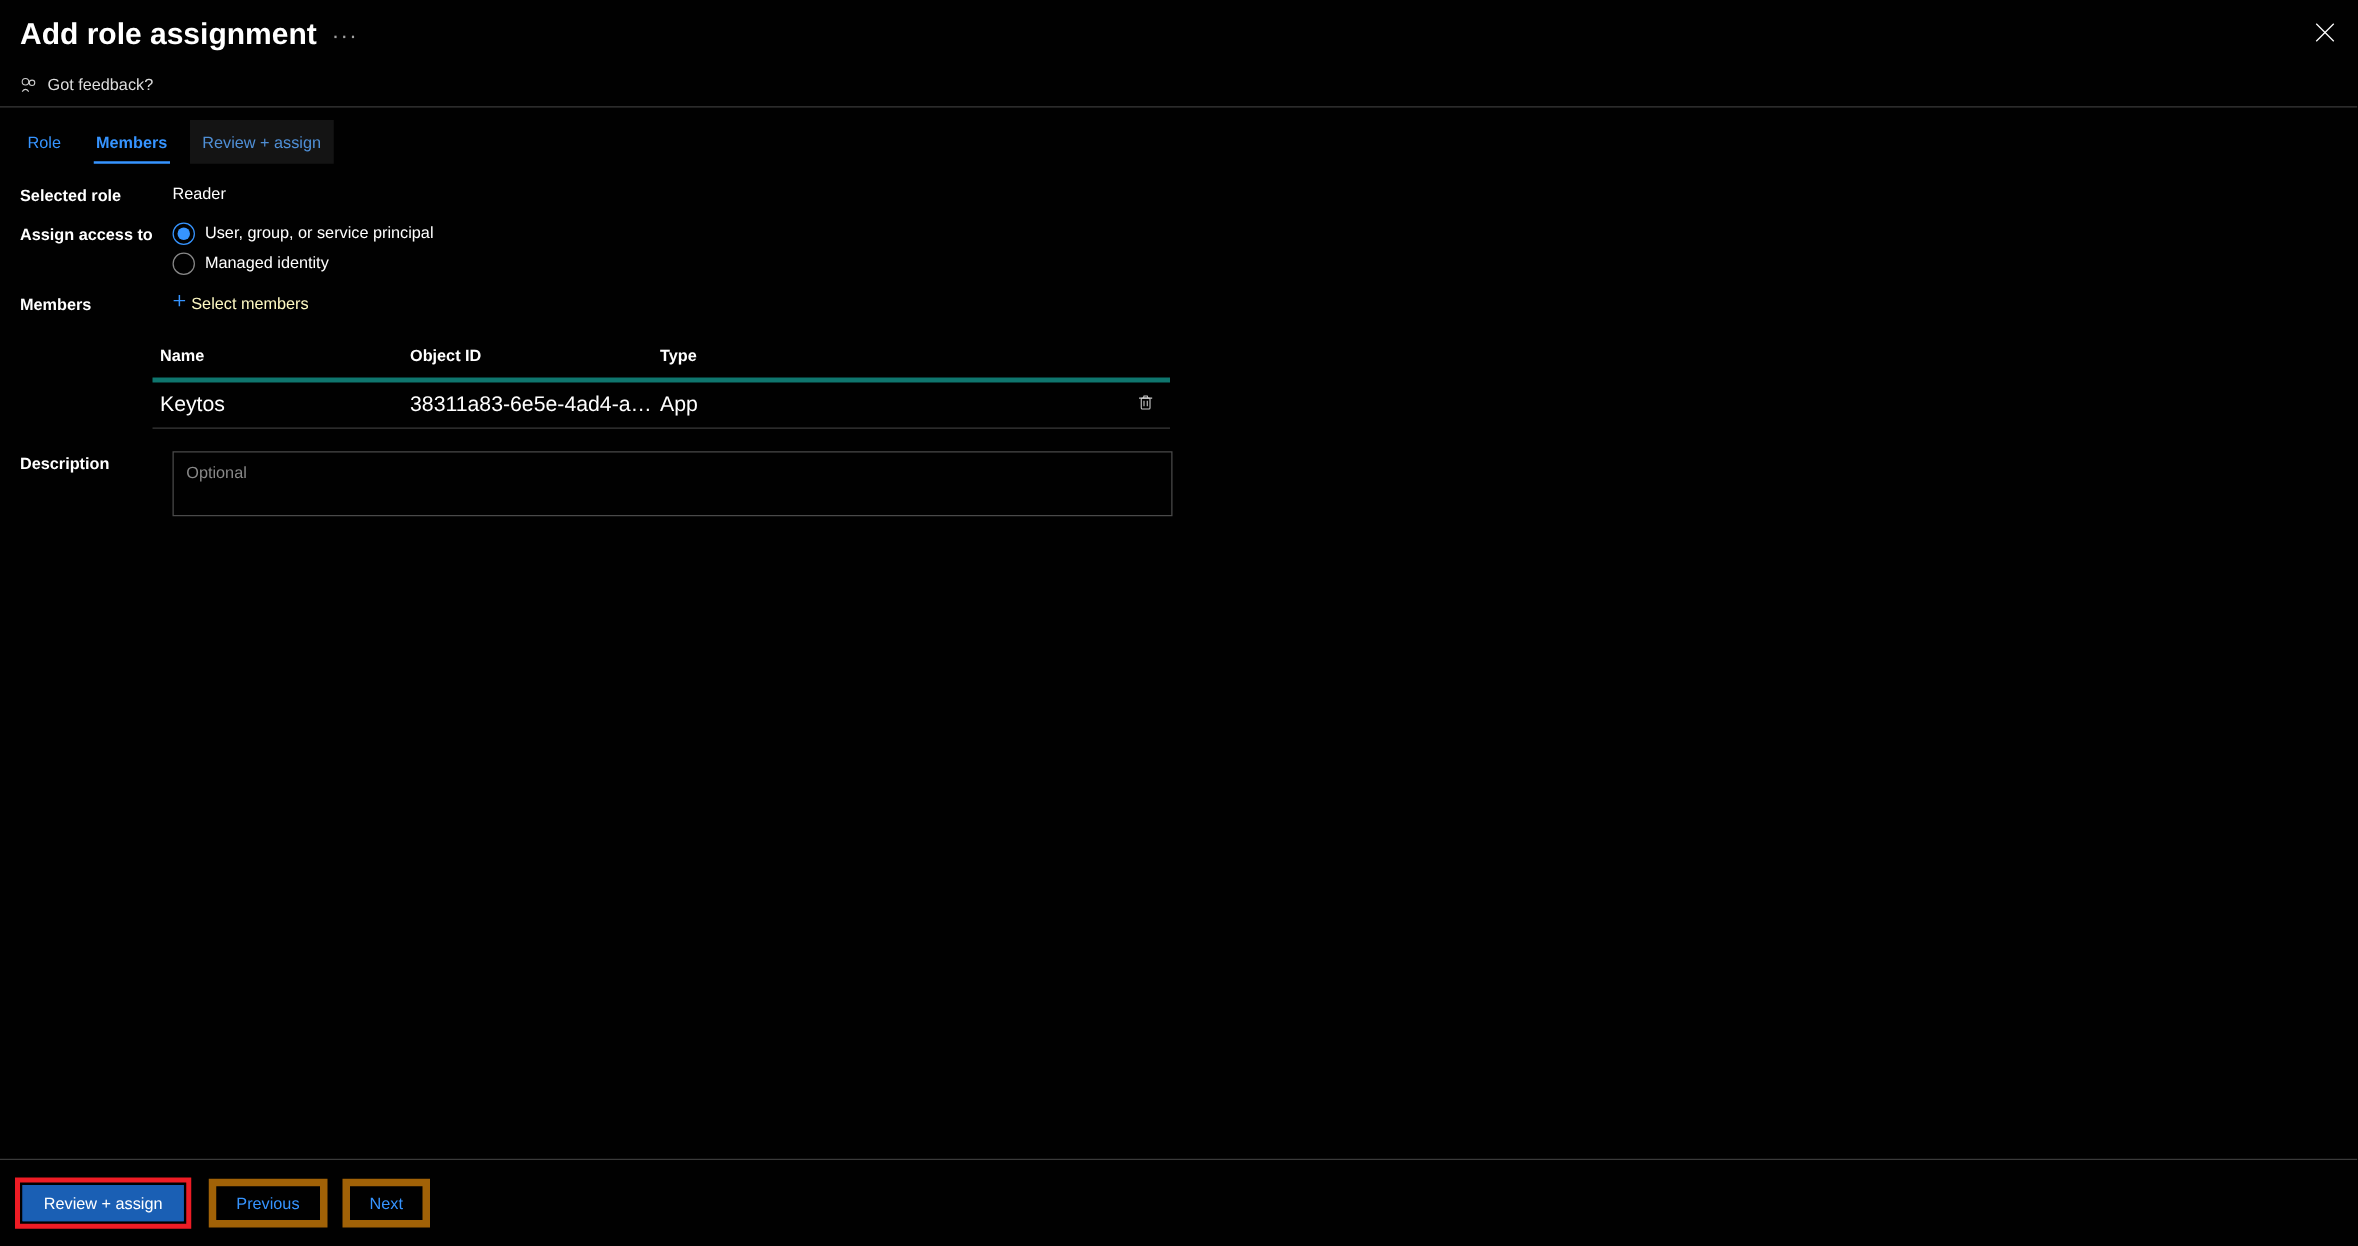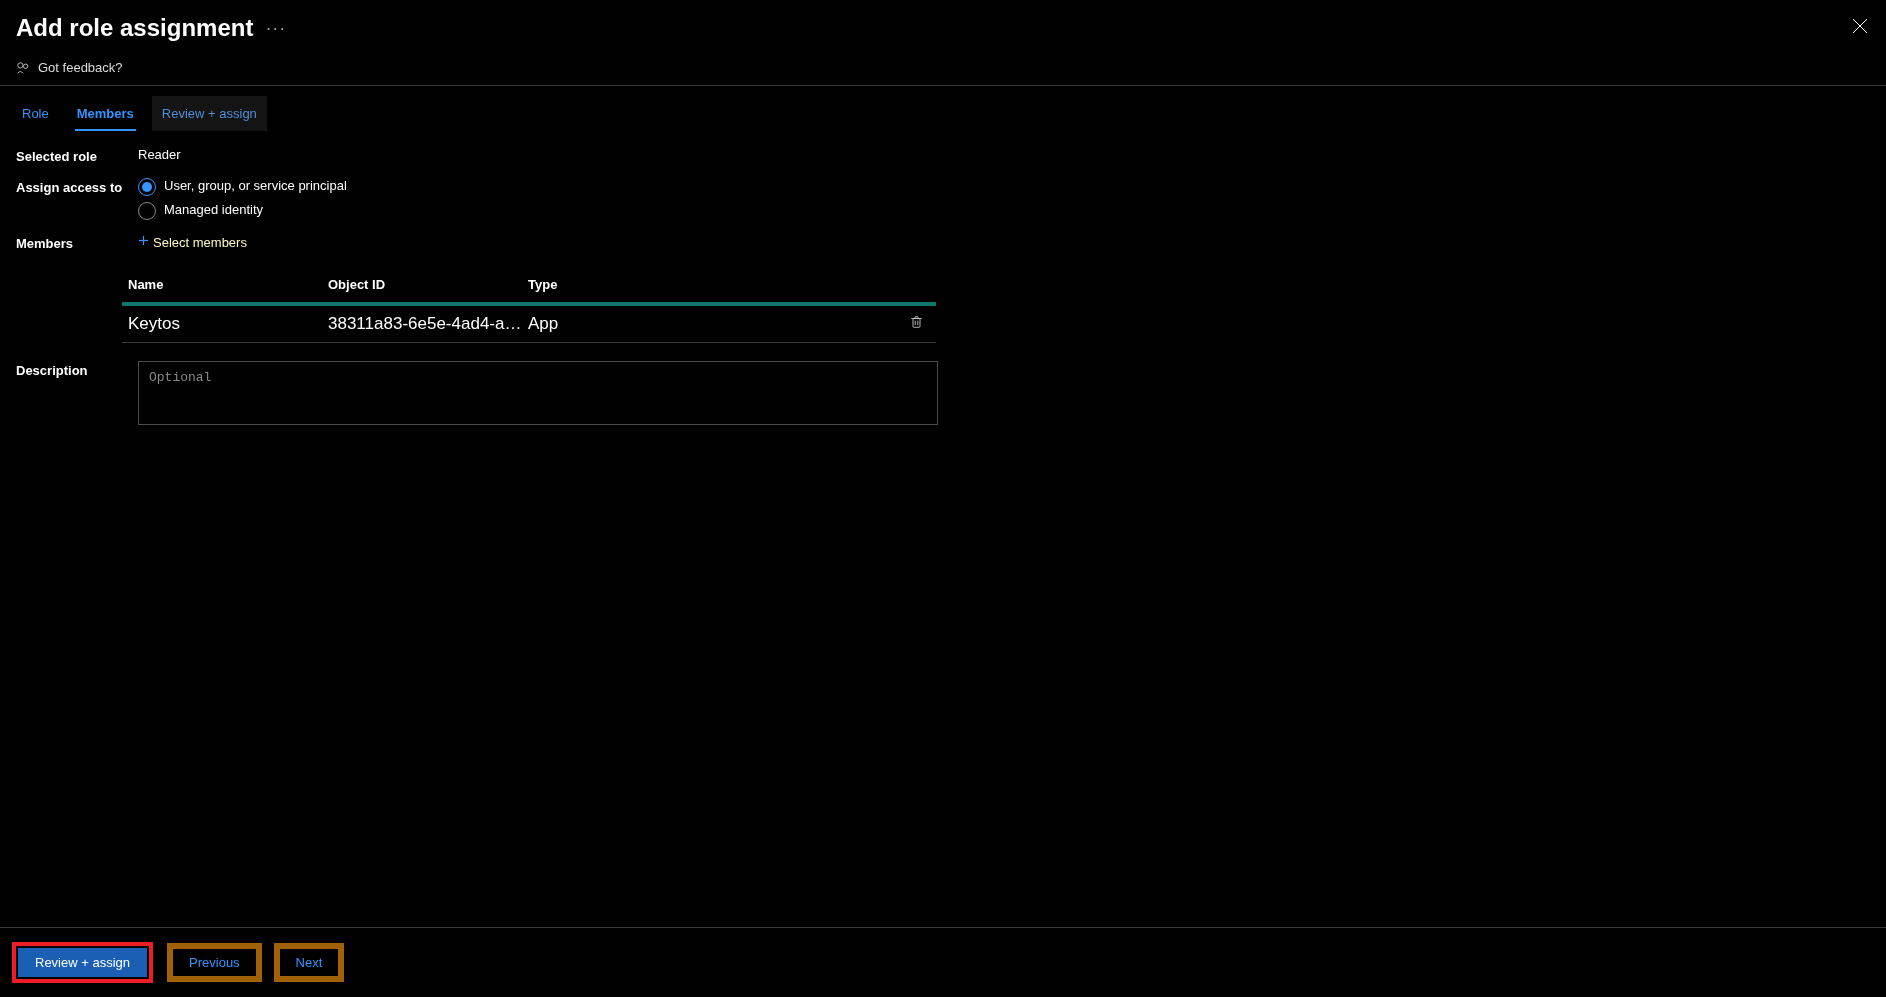--- a/index.html
+++ b/index.html
@@ -215,25 +215,25 @@
       stroke: #cccccc;
       fill: none;
     }
     
     .desc-row {
       display: flex;
       padding: 18px 16px 0 16px;
     }
     .textarea {
       width: 800px;
-      height: 64px;
+      height: 52px;
       background: transparent;
       border: 1px solid #4a4a4a;
       color: #ffffff;
-      font-family: Liberation Mono, monospace;
+      font-family: Liberation Sans, sans-serif;
       font-size: 13px;
       padding: 8px 10px;
       resize: none;
     }
     .textarea::placeholder {
       color: #888888;
     }
     
     .footer {
       position: absolute;

